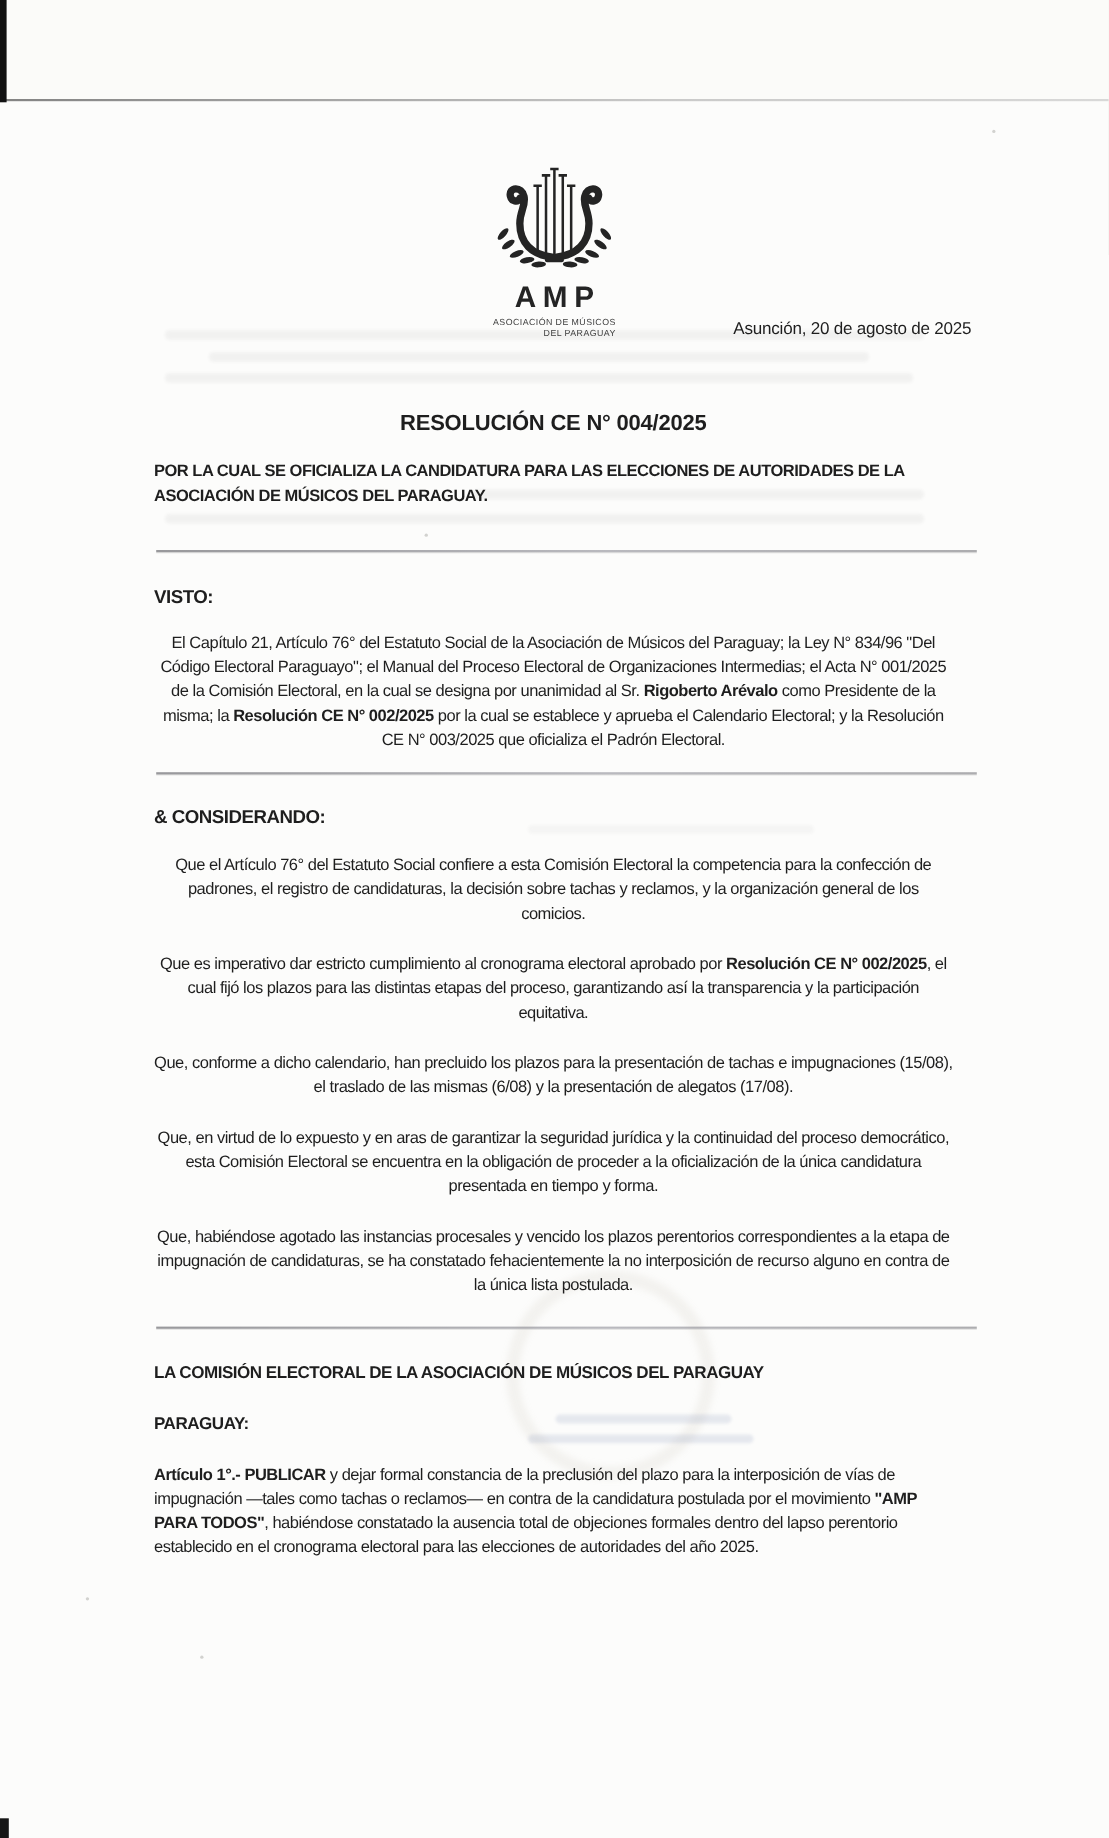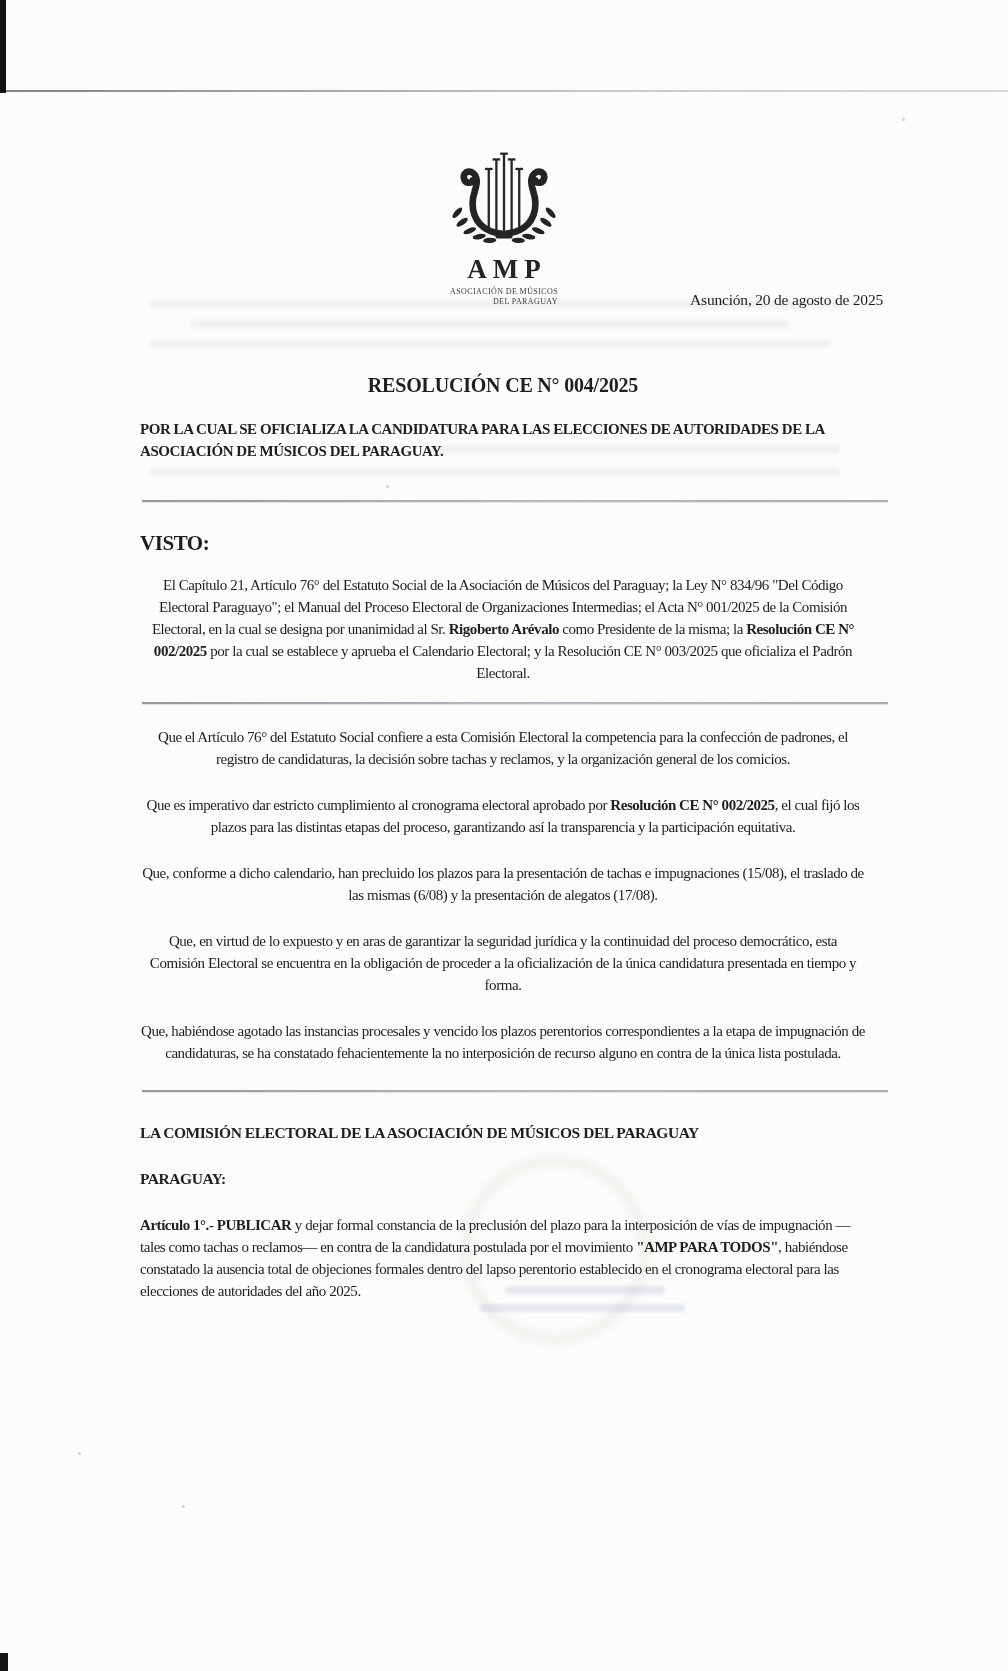--- a/index.html
+++ b/index.html
@@ -1,21 +1,21 @@
 <!DOCTYPE html>
 <html><head>
 <meta charset="utf-8">
 <style>
   * { margin:0; padding:0; box-sizing:border-box; }
   html,body { background:#e9e9e7; }
   .page {
     position:relative;
     width:1008px; height:1671px;
     background:#fcfcfb;
-    font-family:Liberation Serif, serif;
+    font-family:Liberation Sans, sans-serif;
     color:#1e1e1e;
     overflow:hidden;
     margin:0 auto;
     padding-left:44px;
   }
   
   .scan-left-bar { position:absolute; left:0; top:0; width:6px; height:93px; background:#111; }
   .scan-bottom-mark { position:absolute; left:0; top:1653px; width:8px; height:18px; background:#161616; }
   .page-edge-line {
     position:absolute; left:0; top:90px; width:1008px; height:2px;
@@ -50,21 +50,21 @@
   }
   .doc-title { text-align:center; font-weight:700; font-size:20px; letter-spacing:-0.2px; }
   .doc-subject { margin-top:22px; font-weight:700; }
   .divider {
     margin-top:38px; width:746px; height:2px; margin-left:2px;
     background:linear-gradient(to right, rgba(110,110,115,.7), rgba(130,130,140,.55) 55%, rgba(120,120,125,.6));
     box-shadow:0 1px 0 rgba(180,180,180,.35);
   }
   .divider.d2 { margin-top:18px; }
   .divider.d3 { margin-top:26px; }
-  .sec-heading { margin-top:30px; font-weight:700; font-size:21px; }
+  .sec-heading { margin-top:30px; font-weight:700; font-size:17px; }
   .sec-heading.consid { margin-top:28px; }
   .para { margin-top:20px;text-align:center; }
   .para.gap { margin-top:24px; }
   .para.first { margin-top:22px; }
   .entity-heading { margin-top:30px; font-weight:700; font-size:15.5px; }
   .resuelve-heading { margin-top:24px; font-weight:700; font-size:15.5px; }
   .article-para { margin-top:24px; }
   .b { font-weight:700; }
 </style>
 </head>
@@ -146,20 +146,21 @@
     <div class="doc-subject">POR LA CUAL SE OFICIALIZA LA CANDIDATURA PARA LAS ELECCIONES DE AUTORIDADES DE LA ASOCIACIÓN DE MÚSICOS DEL PARAGUAY.</div>
 
     <div class="divider"></div>
 
     <div class="sec-heading">VISTO:</div>
 
     <div class="para"><span>El Capítulo 21, Artículo 76° del Estatuto Social de la Asociación de Músicos del Paraguay; la Ley N° 834/96 "Del Código Electoral Paraguayo"; el Manual del Proceso Electoral de Organizaciones Intermedias; el Acta N° 001/2025 de la Comisión Electoral, en la cual se designa por unanimidad al Sr. </span><span class="b">Rigoberto Arévalo</span><span> como Presidente de la misma; la </span><span class="b">Resolución CE N° 002/2025</span><span> por la cual se establece y aprueba el Calendario Electoral; y la Resolución CE N° 003/2025 que oficializa el Padrón Electoral.</span></div>
 
     <div class="divider d2"></div>
 
+    <div class="sec-heading consid">&amp; CONSIDERANDO:</div>
 
     <div class="para first"><span>Que el Artículo 76° del Estatuto Social confiere a esta Comisión Electoral la competencia para la confección de padrones, el registro de candidaturas, la decisión sobre tachas y reclamos, y la organización general de los comicios.</span></div>
     <div class="para gap"><span>Que es imperativo dar estricto cumplimiento al cronograma electoral aprobado por </span><span class="b">Resolución CE N° 002/2025</span><span>, el cual fijó los plazos para las distintas etapas del proceso, garantizando así la transparencia y la participación equitativa.</span></div>
     <div class="para gap"><span>Que, conforme a dicho calendario, han precluido los plazos para la presentación de tachas e impugnaciones (15/08), el traslado de las mismas (6/08) y la presentación de alegatos (17/08).</span></div>
     <div class="para gap"><span>Que, en virtud de lo expuesto y en aras de garantizar la seguridad jurídica y la continuidad del proceso democrático, esta Comisión Electoral se encuentra en la obligación de proceder a la oficialización de la única candidatura presentada en tiempo y forma.</span></div>
     <div class="para gap"><span>Que, habiéndose agotado las instancias procesales y vencido los plazos perentorios correspondientes a la etapa de impugnación de candidaturas, se ha constatado fehacientemente la no interposición de recurso alguno en contra de la única lista postulada.</span></div>
 
     <div class="divider d3"></div>
 
     <div class="entity-heading">LA COMISIÓN ELECTORAL DE LA ASOCIACIÓN DE MÚSICOS DEL PARAGUAY</div>

